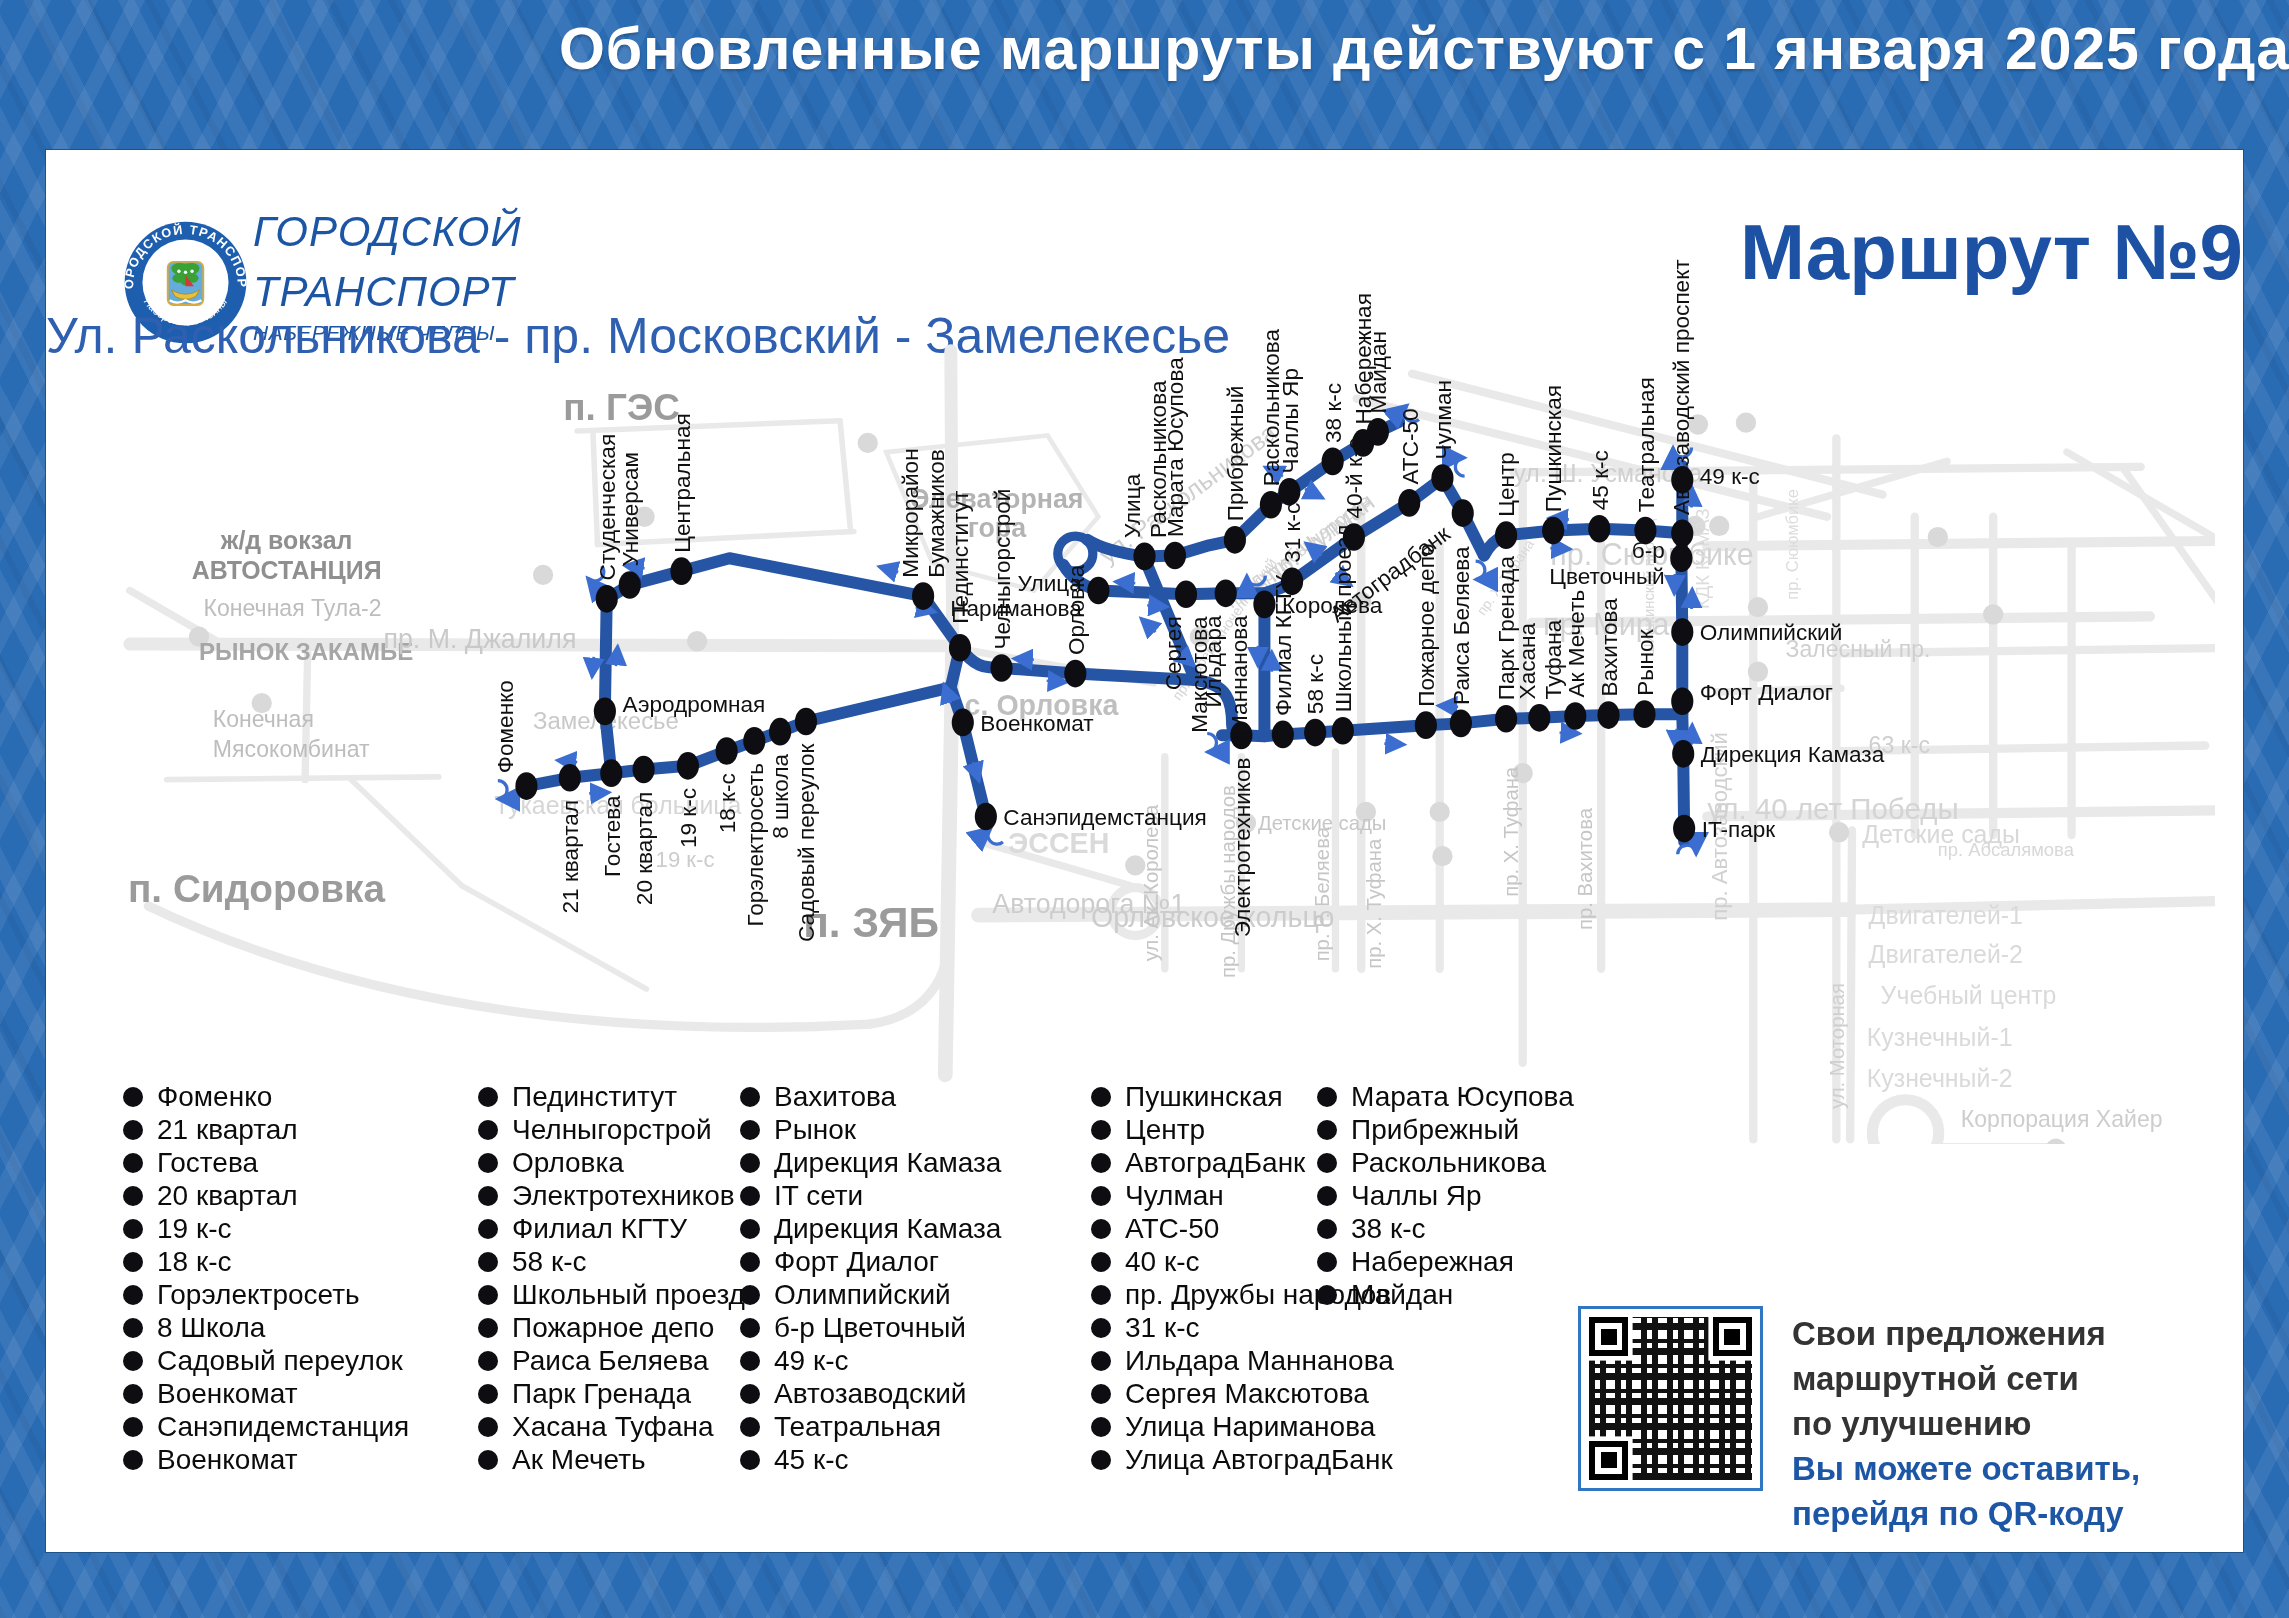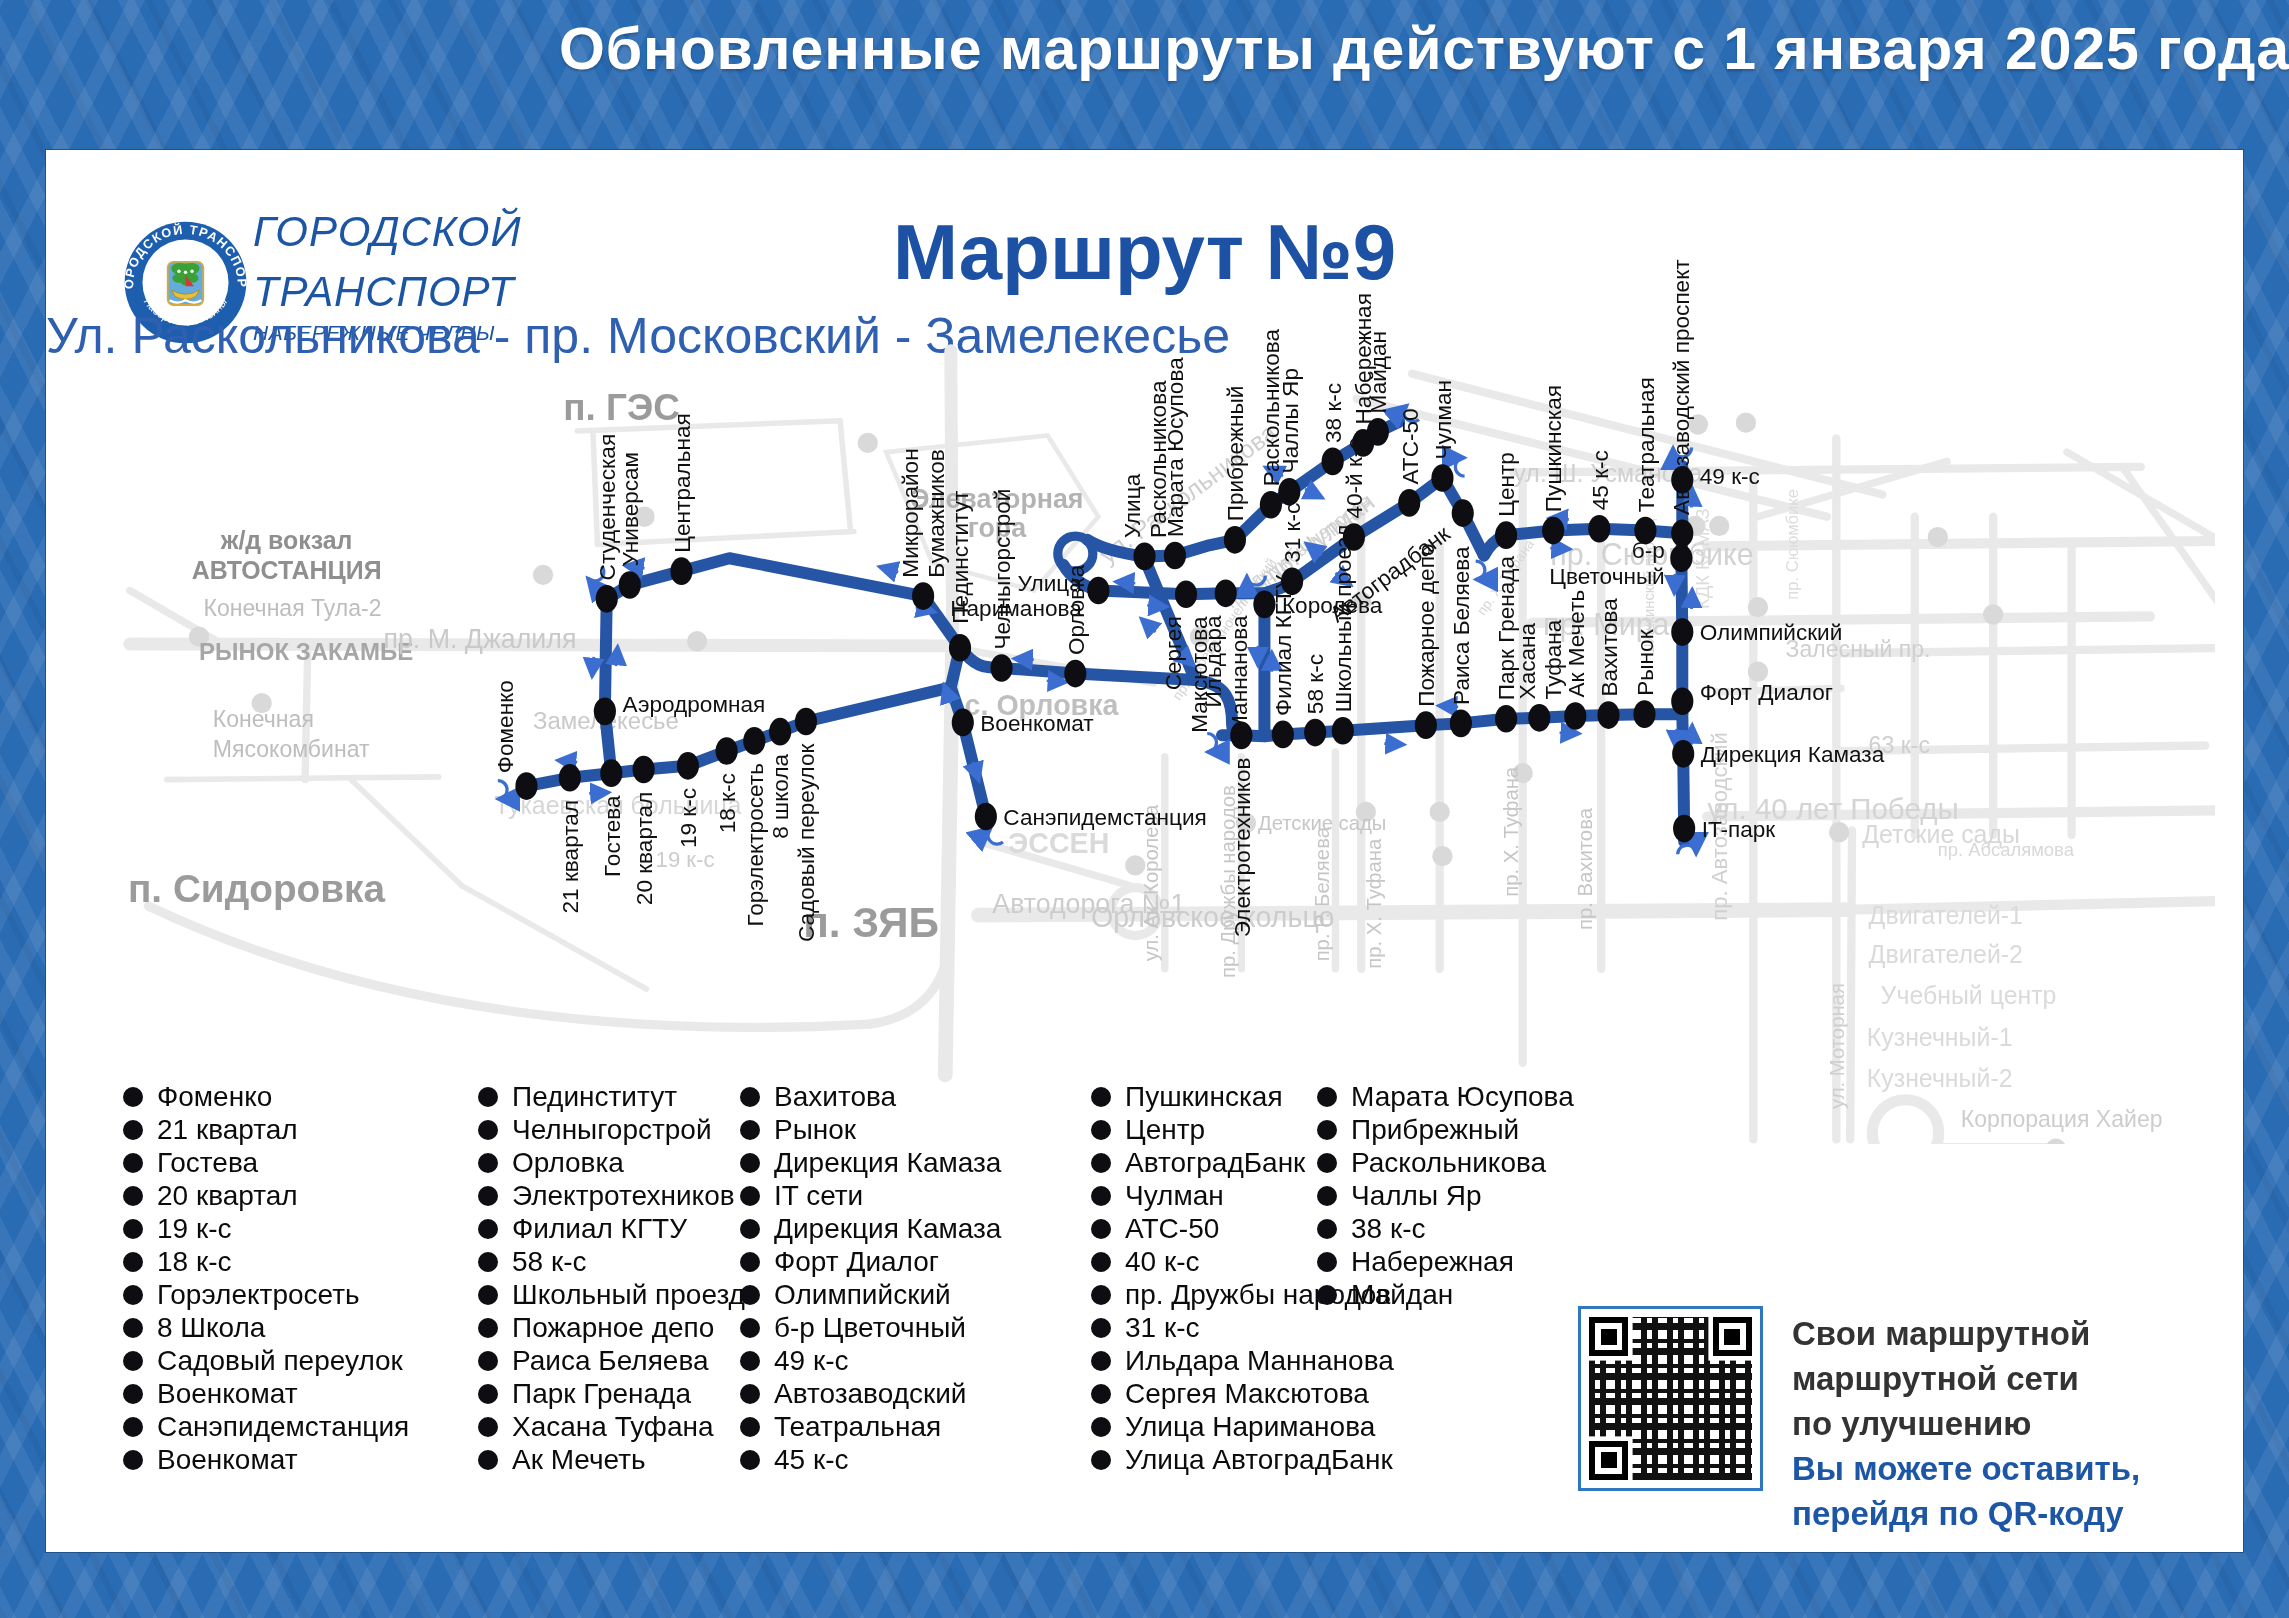--- a/index.html
+++ b/index.html
@@ -12,21 +12,21 @@
   .header-title{position:absolute;top:14.8px;left:0;width:100%;text-align:right;color:#ffffff;
     font-size:59px;font-weight:bold;letter-spacing:0.9px;text-shadow:0 1.8px 2.8px rgba(0,0,0,0.25)}
   .content{position:absolute;left:46px;top:150px;width:2197px;height:1402px;background:#ffffff;box-shadow:0 0 0 0.9px #1b4f86}
   
   .logo-emblem{position:absolute;left:74px;top:67px;width:131px;height:131px}
   .logo-text{position:absolute;left:207px;top:61px;color:#1b55a4;font-style:italic;font-weight:normal;line-height:1}
   .logo-line1,.logo-line2{font-size:42px;letter-spacing:0.9px}
   .logo-line2{margin-top:18px}
   .logo-line3{font-size:21px;margin-top:9.2px;letter-spacing:0.5px}
   
-  .route-title{position:absolute;left:0;top:57px;width:100%;text-align:center;color:#1c51a3;font-size:78px;font-weight:bold}
+  .route-title{position:absolute;left:0;top:57px;width:100%;text-align:right;color:#1c51a3;font-size:78px;font-weight:bold}
   .route-subtitle{position:absolute;left:0;top:157px;width:100%;color:#2f5fb0;font-size:50px}
   
   #route-map{position:absolute;left:28px;top:90px;width:2141px;height:904px;pointer-events:none}
   
   .stop-col{position:absolute;top:930px}
   .stop-row{display:flex;align-items:center;height:33px;white-space:nowrap}
   .stop-row .bullet{width:20px;height:20px;border-radius:50%;background:#0d0d12;margin-right:14px;flex:0 0 auto}
   .stop-row .stop-label{font-size:28px;color:#0b0b0b}
   .col1{left:77px}.col2{left:432px}.col3{left:694px}.col4{left:1045px}.col5{left:1271px}
   
@@ -630,21 +630,21 @@
 
     <div class="qr-box">
       <div class="qr-pattern">
         <div class="qr-finder qr-f-tl"></div>
         <div class="qr-finder qr-f-tr"></div>
         <div class="qr-finder qr-f-bl"></div>
       </div>
     </div>
     <div class="qr-text">
 
-    <div class="dark">Свои маршрутной</div>
+    <div class="dark">Свои предложения</div>
         <div class="dark">маршрутной сети</div>
         <div class="dark">по улучшению</div>
         <div class="blue">Вы можете оставить,</div>
         <div class="blue">перейдя по QR-коду</div>
       </div>
 
   </div>
 </div>
 
 

